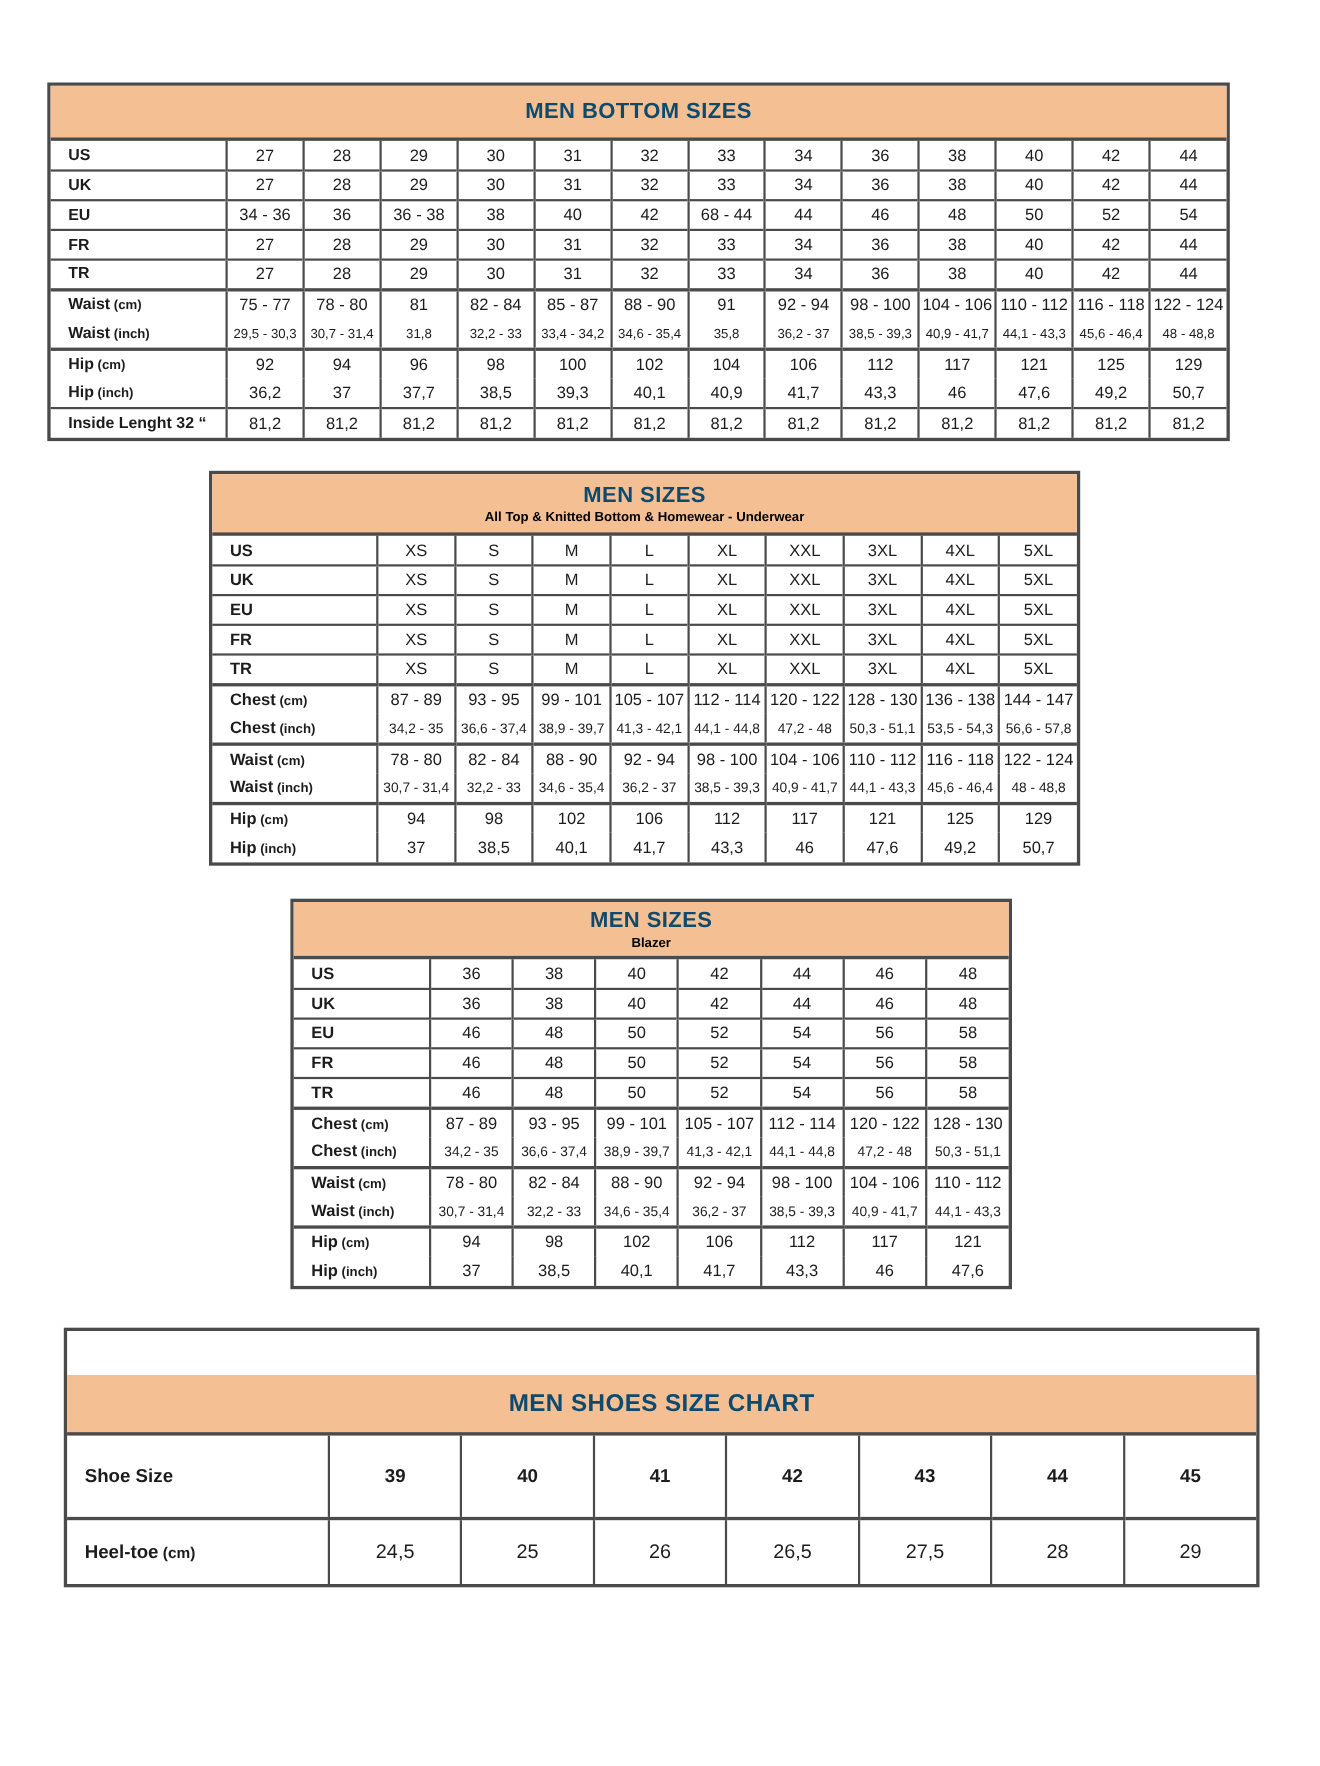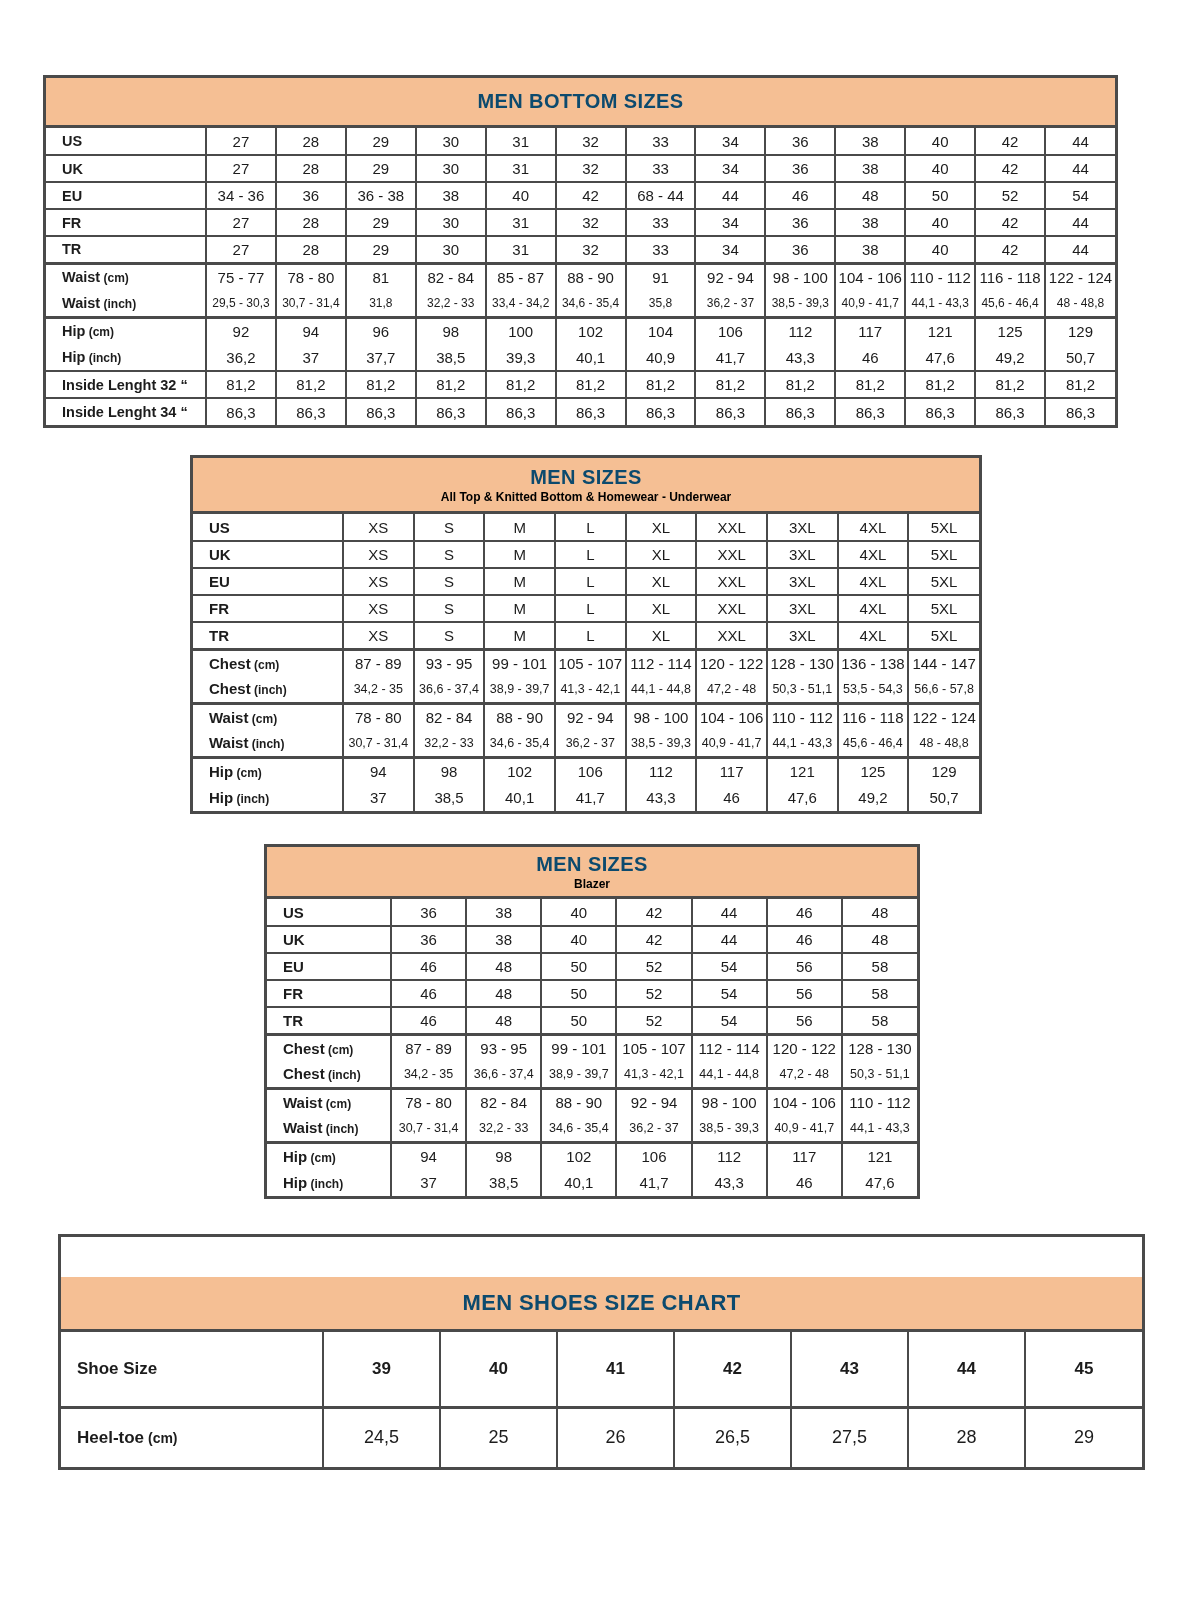--- a/index.html
+++ b/index.html
@@ -81,21 +81,21 @@
   
   .t2 { margin: 30px 0 0 264px; width: 656px; }
   .t2 .hdr { height: 52px; }
   .t2 td { height: 27px; }
   .t2 td.lbl { width: 124px; }
 
   
   .t3 { margin: 35px 0 0 58px; width: 1087px; }
   .t3 .hdr { height: 55px; margin-top: 40px; }
   .t3 .hdr .title { font-size: 22px; }
-  .t3 td.lbl { width: 262px; font-size: 17px; }
+  .t3 td.lbl { width: 238px; font-size: 17px; }
   .t3 td.lbl .u { font-size: 14px; }
   .t3 tr.row-0 td { height: 75px; font-weight: bold; font-size: 17px; }
   .t3 tr.row-1 td { height: 60px; font-size: 18px; }
   .t3 tr.row-1 td.lbl { font-size: 17px; }
 </style>
 </head>
 <body>
 
 <main>
 
@@ -257,36 +257,20 @@
             <td>81,2</td>
             <td>81,2</td>
             <td>81,2</td>
             <td>81,2</td>
             <td>81,2</td>
             <td>81,2</td>
             <td>81,2</td>
             <td>81,2</td>
             <td>81,2</td>
             <td>81,2</td>
-          </tr>
-          <tr class="row-11 sep">
-            <td class="lbl"><span>Inside Lenght 34 “</span></td>
-            <td>86,3</td>
-            <td>86,3</td>
-            <td>86,3</td>
-            <td>86,3</td>
-            <td>86,3</td>
-            <td>86,3</td>
-            <td>86,3</td>
-            <td>86,3</td>
-            <td>86,3</td>
-            <td>86,3</td>
-            <td>86,3</td>
-            <td>86,3</td>
-            <td>86,3</td>
           </tr>
         </tbody>
     </table>
   </section>
 
   <section class="size-table t1">
     <div class="hdr">
       <div class="title">MEN SIZES</div>
       <div class="subtitle">All Top &amp; Knitted Bottom &amp; Homewear - Underwear</div>
     </div>

